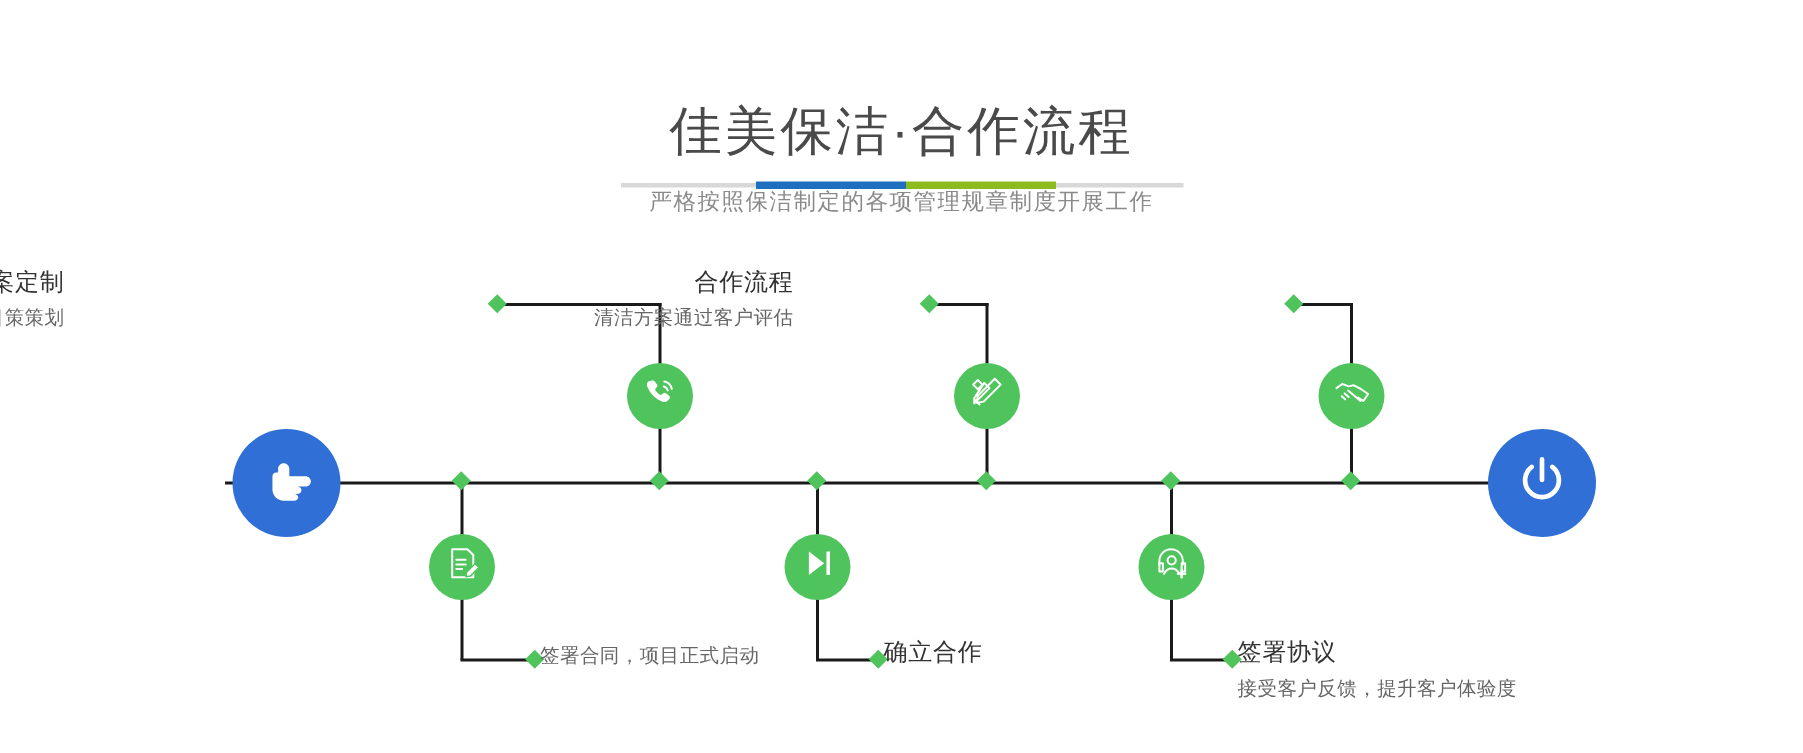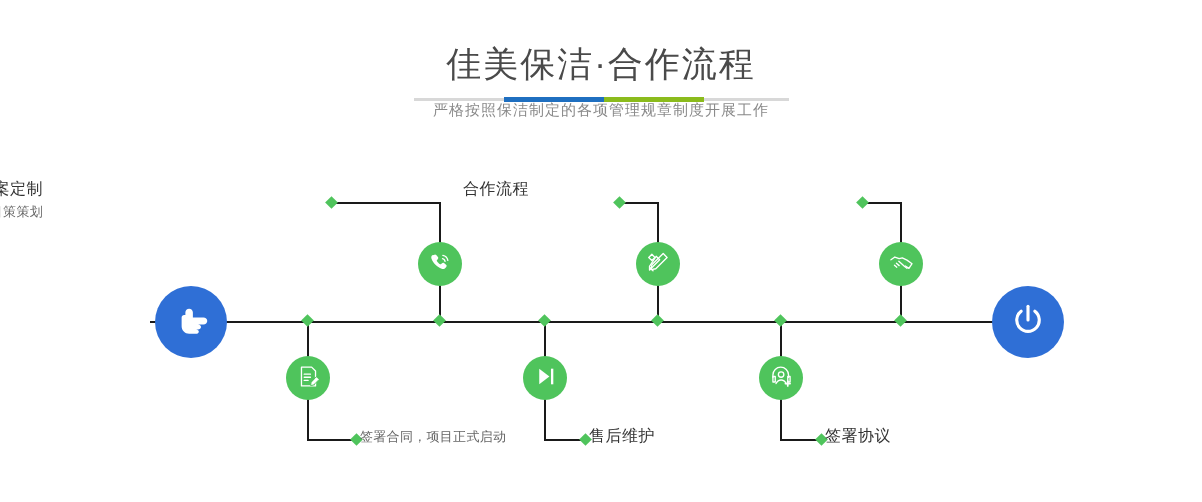--- a/index.html
+++ b/index.html
@@ -4,21 +4,21 @@
 <style>
   html,body{margin:0;padding:0;}
   body{
     width:1202px;height:502px;background:#ffffff;
     font-family:"Liberation Sans","DejaVu Sans",sans-serif;
     overflow:hidden;position:relative;
   }
   .header{position:absolute;left:0;top:0;width:1202px;text-align:center;}
   .title{
     font-size:35px;color:#4a4a4a;letter-spacing:2px;
-    margin-top:42px;line-height:44px;font-weight:400;
+    margin-top:66px;line-height:44px;font-weight:400;
   }
   .divider{
     position:relative;width:375px;height:3px;margin:12px auto 0;
     background:#d8d8d8;
   }
   .divider .seg{position:absolute;top:-1px;height:5px;}
   .divider .seg-blue{left:90px;width:100px;background:#1f6fc0;}
   .divider .seg-green{left:190px;width:100px;background:#8bbb1c;}
   .subtitle{
     font-size:15px;color:#8a8a8a;letter-spacing:1px;
@@ -168,41 +168,42 @@
     <div class="diamond tl"></div>
     <div class="circle" style="top:206px;">
       <span>
         <svg viewBox="0 0 32 32">
           <path d="M8 6l13 10L8 26z" class="f" fill="#fff" stroke="none"></path>
           <rect x="23" y="6" width="3" height="20" fill="#fff" stroke="none"></rect>
         </svg>
       </span>
     </div>
     <div class="label dn" style="left:44px;top:275px;">
-      <div class="t">售后维护</div>
+      <div class="t">确立合作</div>
     </div>
   </div>
 
   <div class="node" style="left:901px;">
     <div class="vline" style="left:-1px;top:52px;height:120px;"></div>
     <div class="hline" style="left:-39px;top:52px;width:40px;"></div>
     <div class="diamond" style="left:-43px;top:48px;"></div>
     <div class="diamond tl"></div>
     <div class="circle" style="top:92px;">
       <span>
         <svg viewBox="0 0 32 32">
           <path d="M2.5 12.5l5-3.5 5.5 2 4-1 6 3 6.5 4.5-4 6-4.5-3"></path>
           <path d="M12.5 14.5l4 3.5 3.5 3 3 2.5"></path>
           <path d="M9.5 17l3.5 3"></path>
           <path d="M7 19.5l3 2.5"></path>
         </svg>
       </span>
     </div>
     <div class="label up" style="right:372px;top:28px;">
       <div class="t">合作流程</div>
+      <div class="s">清洁方案通过客户评估</div>
     </div>
   </div>
 
   <div class="node" style="left:781px;">
     <div class="vline" style="left:-1px;top:172px;height:118px;"></div>
     <div class="hline" style="left:-1px;top:289px;width:40px;"></div>
     <div class="diamond" style="left:36px;top:285px;"></div>
     <div class="diamond tl"></div>
     <div class="circle" style="top:206px;">
       <span>
@@ -210,16 +211,17 @@
           <path d="M5 17v-3a10 10 0 0 1 20 0v3"></path>
           <path d="M5 16h3v7H5zM24 16h3v7h-3z"></path>
           <circle cx="15.5" cy="13.5" r="3.5"></circle>
           <path d="M9 25c1.5-3 4-4.5 6.5-4.5s5 1.5 6.5 4.5"></path>
           <path d="M24 22v6M21 25h6" stroke-width="2.2"></path>
         </svg>
       </span>
     </div>
     <div class="label dn" style="left:44px;top:275px;">
       <div class="t">签署协议</div>
+      <div class="s">接受客户反馈，提升客户体验度</div>
     </div>
   </div>
 
 </div>
 
 </body></html>

